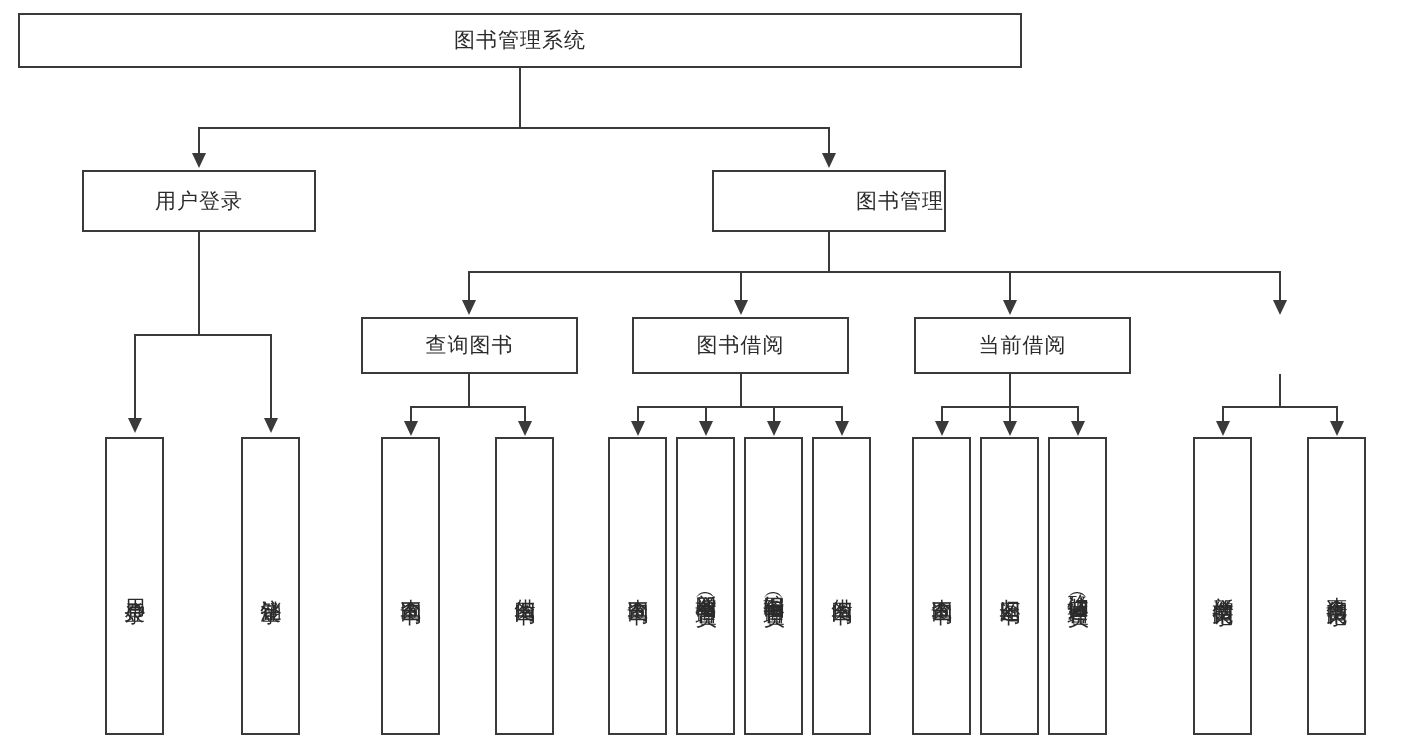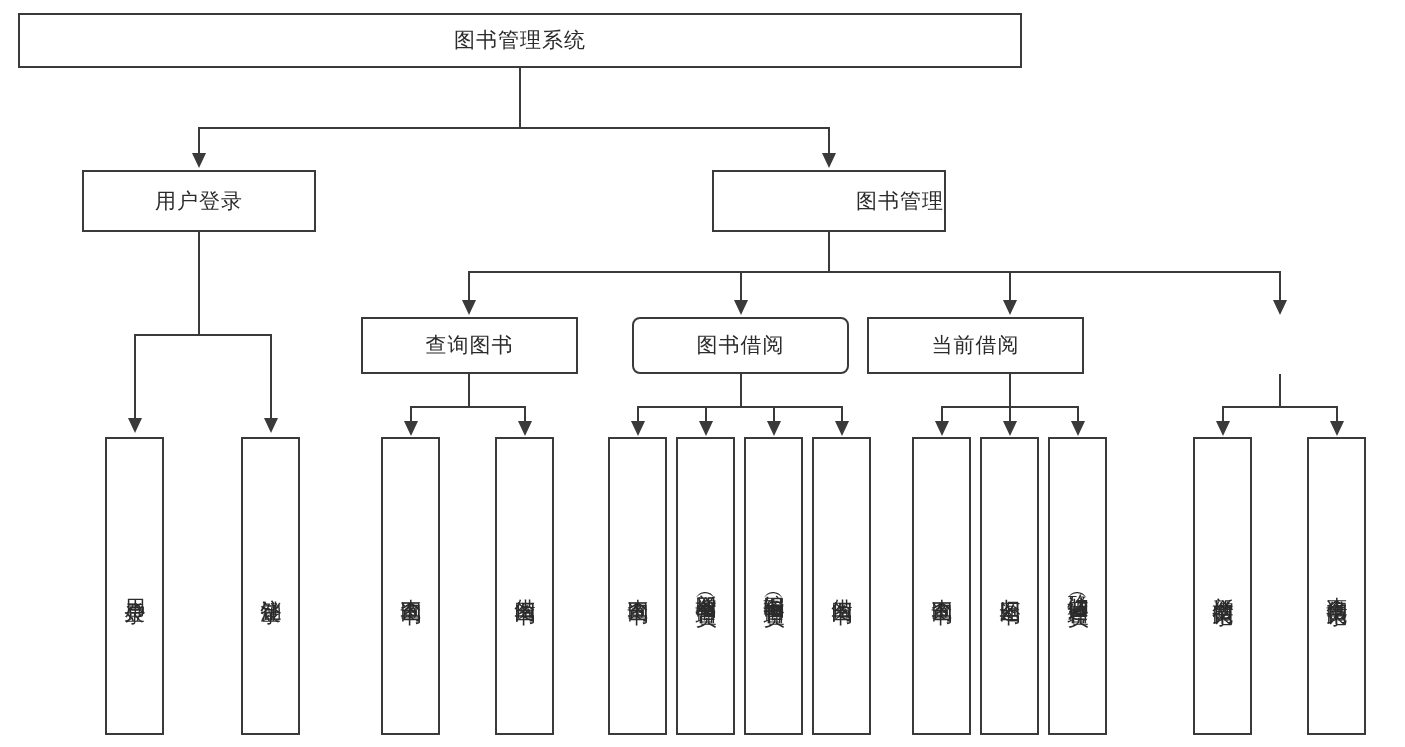--- a/index.html
+++ b/index.html
@@ -111,24 +111,24 @@
   <div class="ln v" style="left:740px;top:271px;height:30px;"></div>
   <div class="arrow" style="left:734px;top:300px;"></div>
   <div class="ln v" style="left:1009px;top:271px;height:30px;"></div>
   <div class="arrow" style="left:1003px;top:300px;"></div>
   <div class="ln v" style="left:1279px;top:271px;height:30px;"></div>
   <div class="arrow" style="left:1273px;top:300px;"></div>
 
   <div class="node horiz" style="left:361px;top:317px;width:217px;height:57px;">
     <span>查询图书</span>
   </div>
-  <div class="node horiz" style="left:632px;top:317px;width:217px;height:57px;border-radius:8px;">
+  <div class="node horiz" style="left:632px;top:317px;width:217px;height:57px;">
     <span>图书借阅</span>
   </div>
-  <div class="node horiz" style="left:867px;top:317px;width:217px;height:57px;">
+  <div class="node horiz" style="left:914px;top:317px;width:217px;height:57px;">
     <span>当前借阅</span>
   </div>
 
   <div class="ln v" style="left:468px;top:374px;height:33px;"></div>
   <div class="ln h" style="left:410px;top:406px;width:116px;"></div>
   <div class="ln v" style="left:410px;top:406px;height:16px;"></div>
   <div class="arrow" style="left:404px;top:421px;"></div>
   <div class="ln v" style="left:524px;top:406px;height:16px;"></div>
   <div class="arrow" style="left:518px;top:421px;"></div>
 

